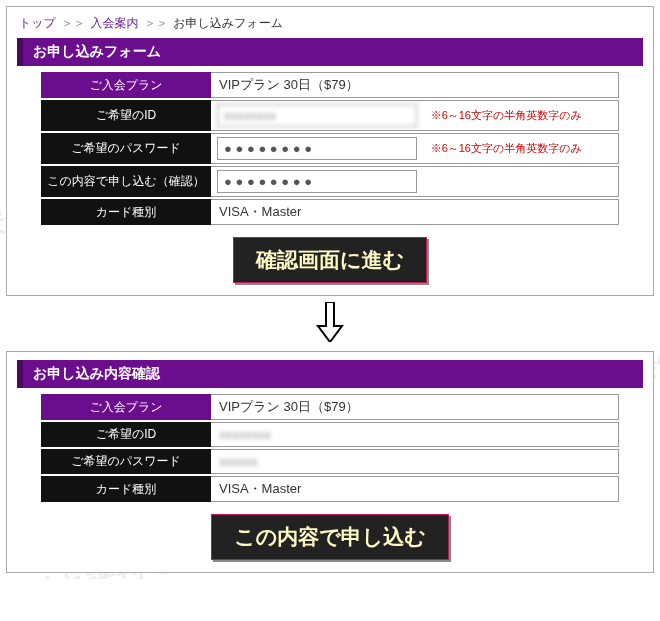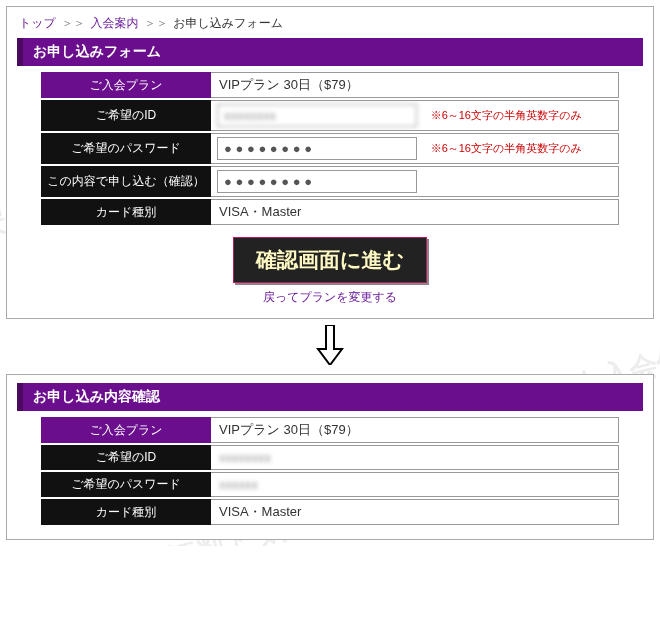--- a/index.html
+++ b/index.html
@@ -76,23 +76,20 @@
       </tr>
       <tr>
         <td class="lbl black">カード種別</td>
         <td class="val">VISA・Master</td>
       </tr>
     </tbody>
       </table>
     <div class="btn-wrap">
       <span class="btn">確認画面に進む</span>
     </div>
-    <div class="back-link">
-      <a href="#">戻ってプランを変更する</a>
-    </div>
   </div>
 </div>
 
 <div class="arrow-down">
   <svg width="28" height="40" viewBox="0 0 28 40">
     <path d="M10 0 H18 V24 H26 L14 40 L2 24 H10 Z" fill="#fff" stroke="#000" stroke-width="2"></path>
   </svg>
 </div>
 
 <div class="panel">
@@ -111,15 +108,18 @@
       <tr>
         <td class="lbl black">ご希望のパスワード</td>
         <td class="val"><span class="blurred">xxxxxx</span></td>
       </tr>
       <tr>
         <td class="lbl black">カード種別</td>
         <td class="val">VISA・Master</td>
       </tr>
     </tbody>
       </table>
+    <div class="btn-wrap">
+      <span class="btn">この内容で申し込む</span>
+    </div>
 
   </div>
 </div>
 
 </body></html>

